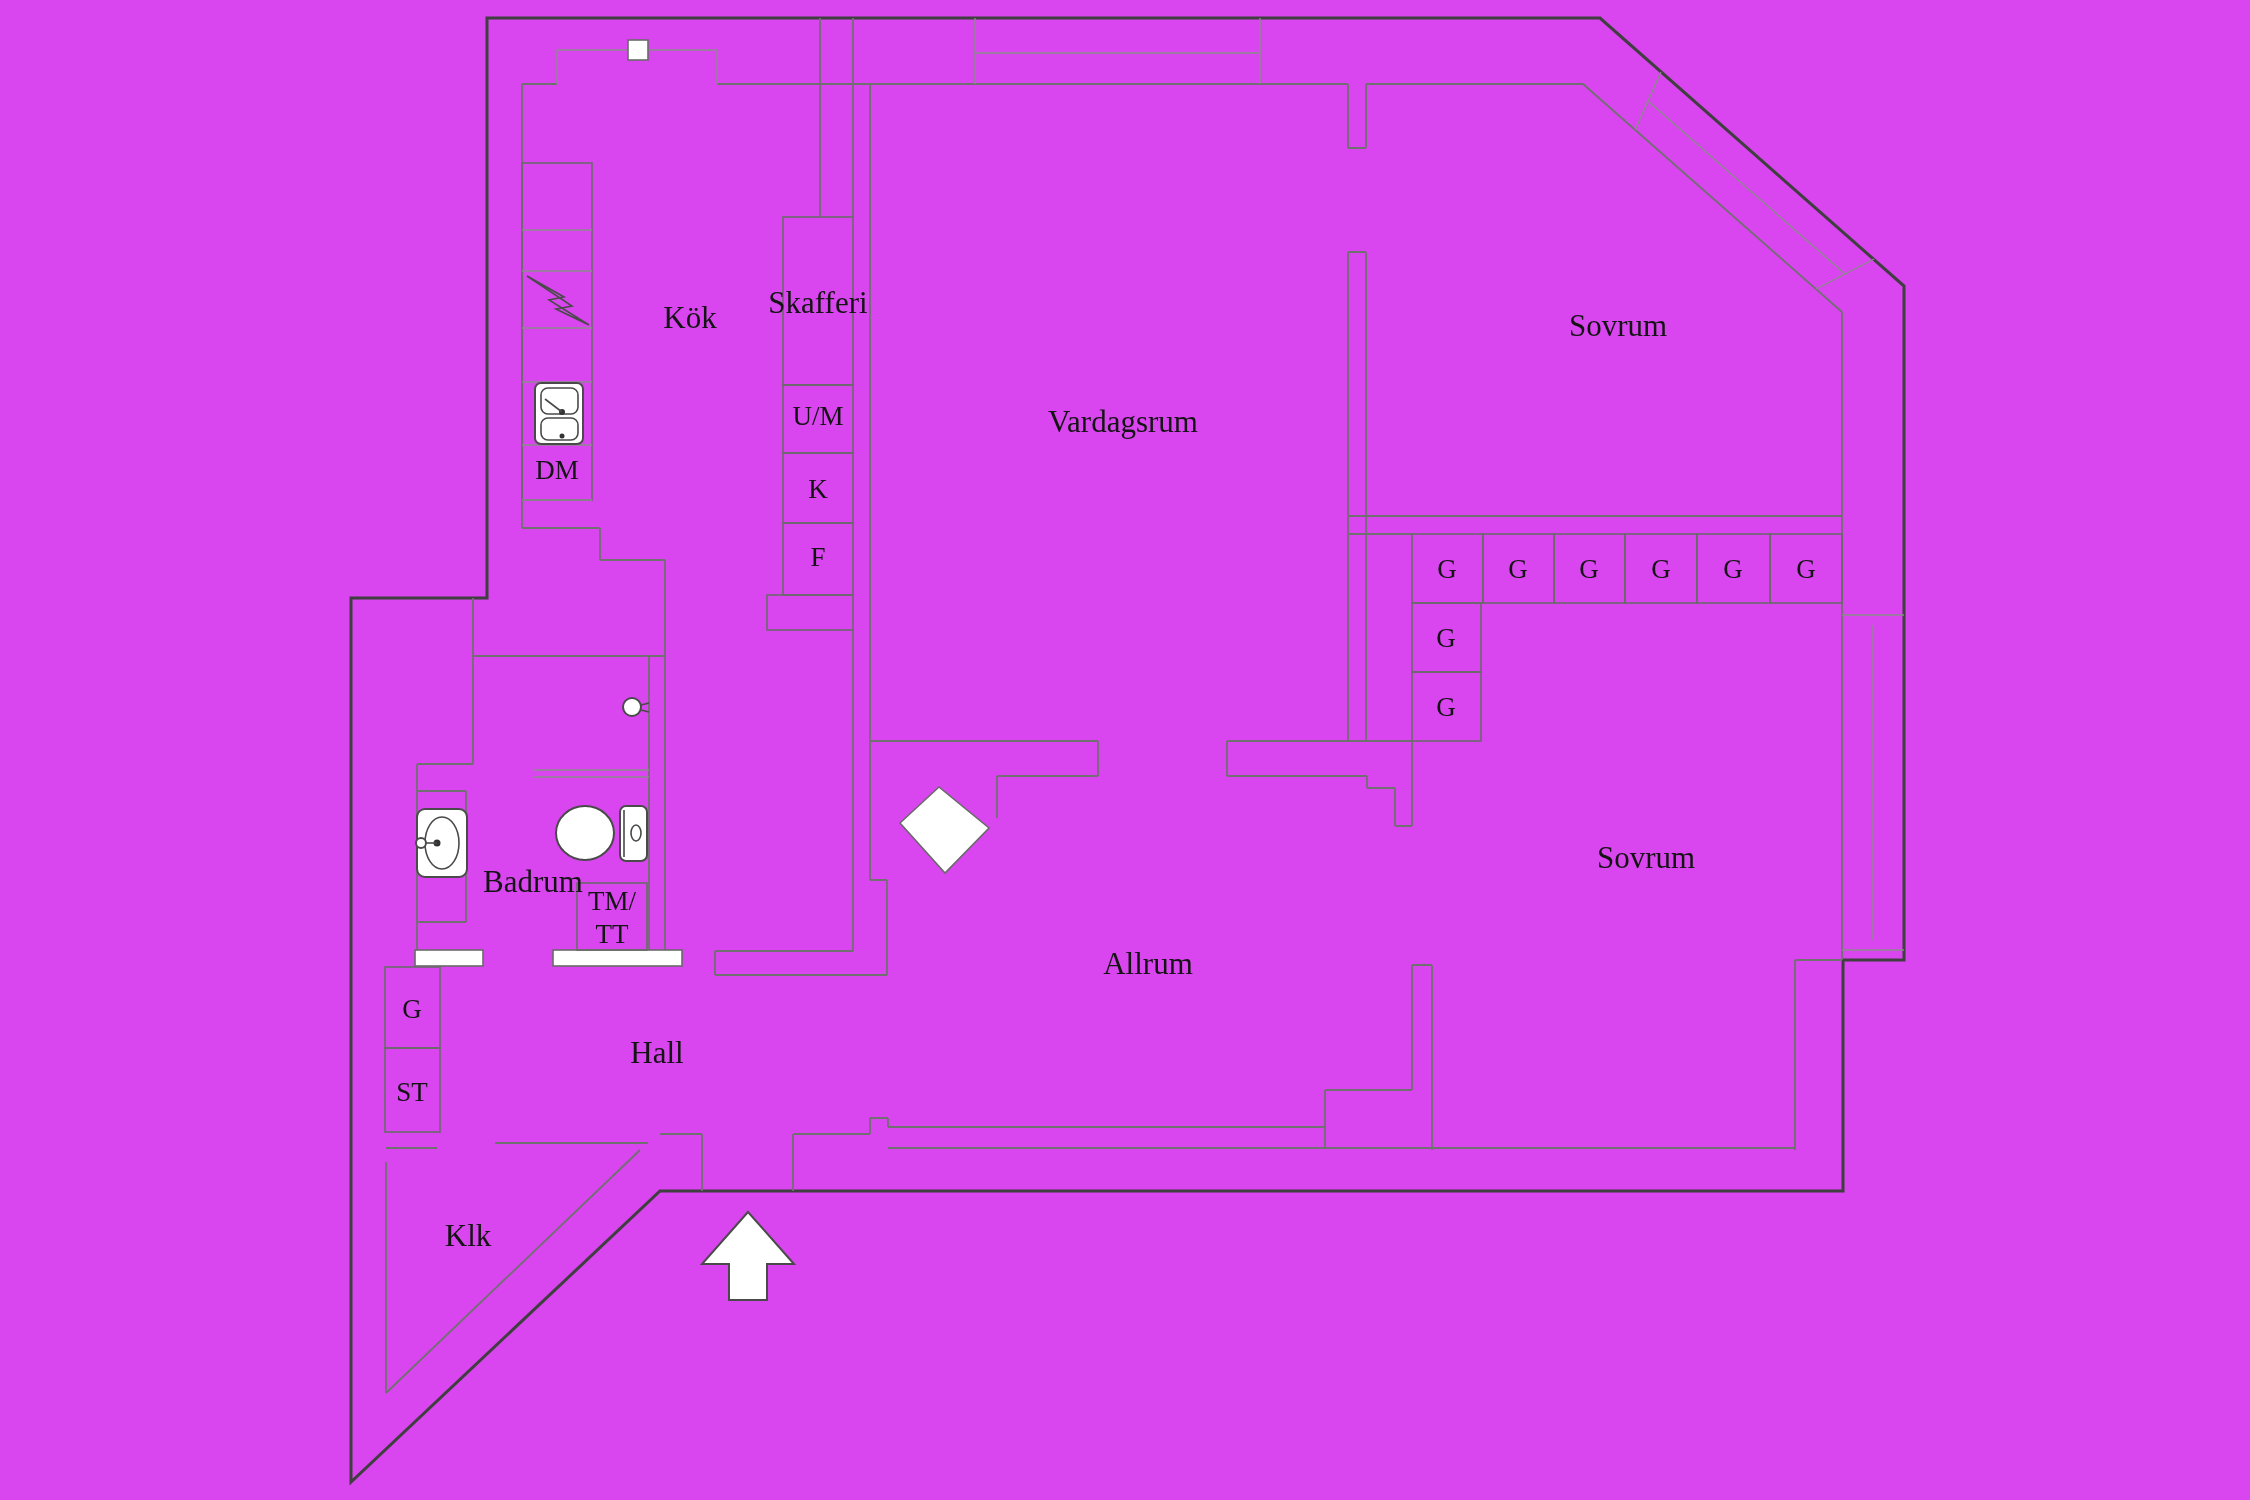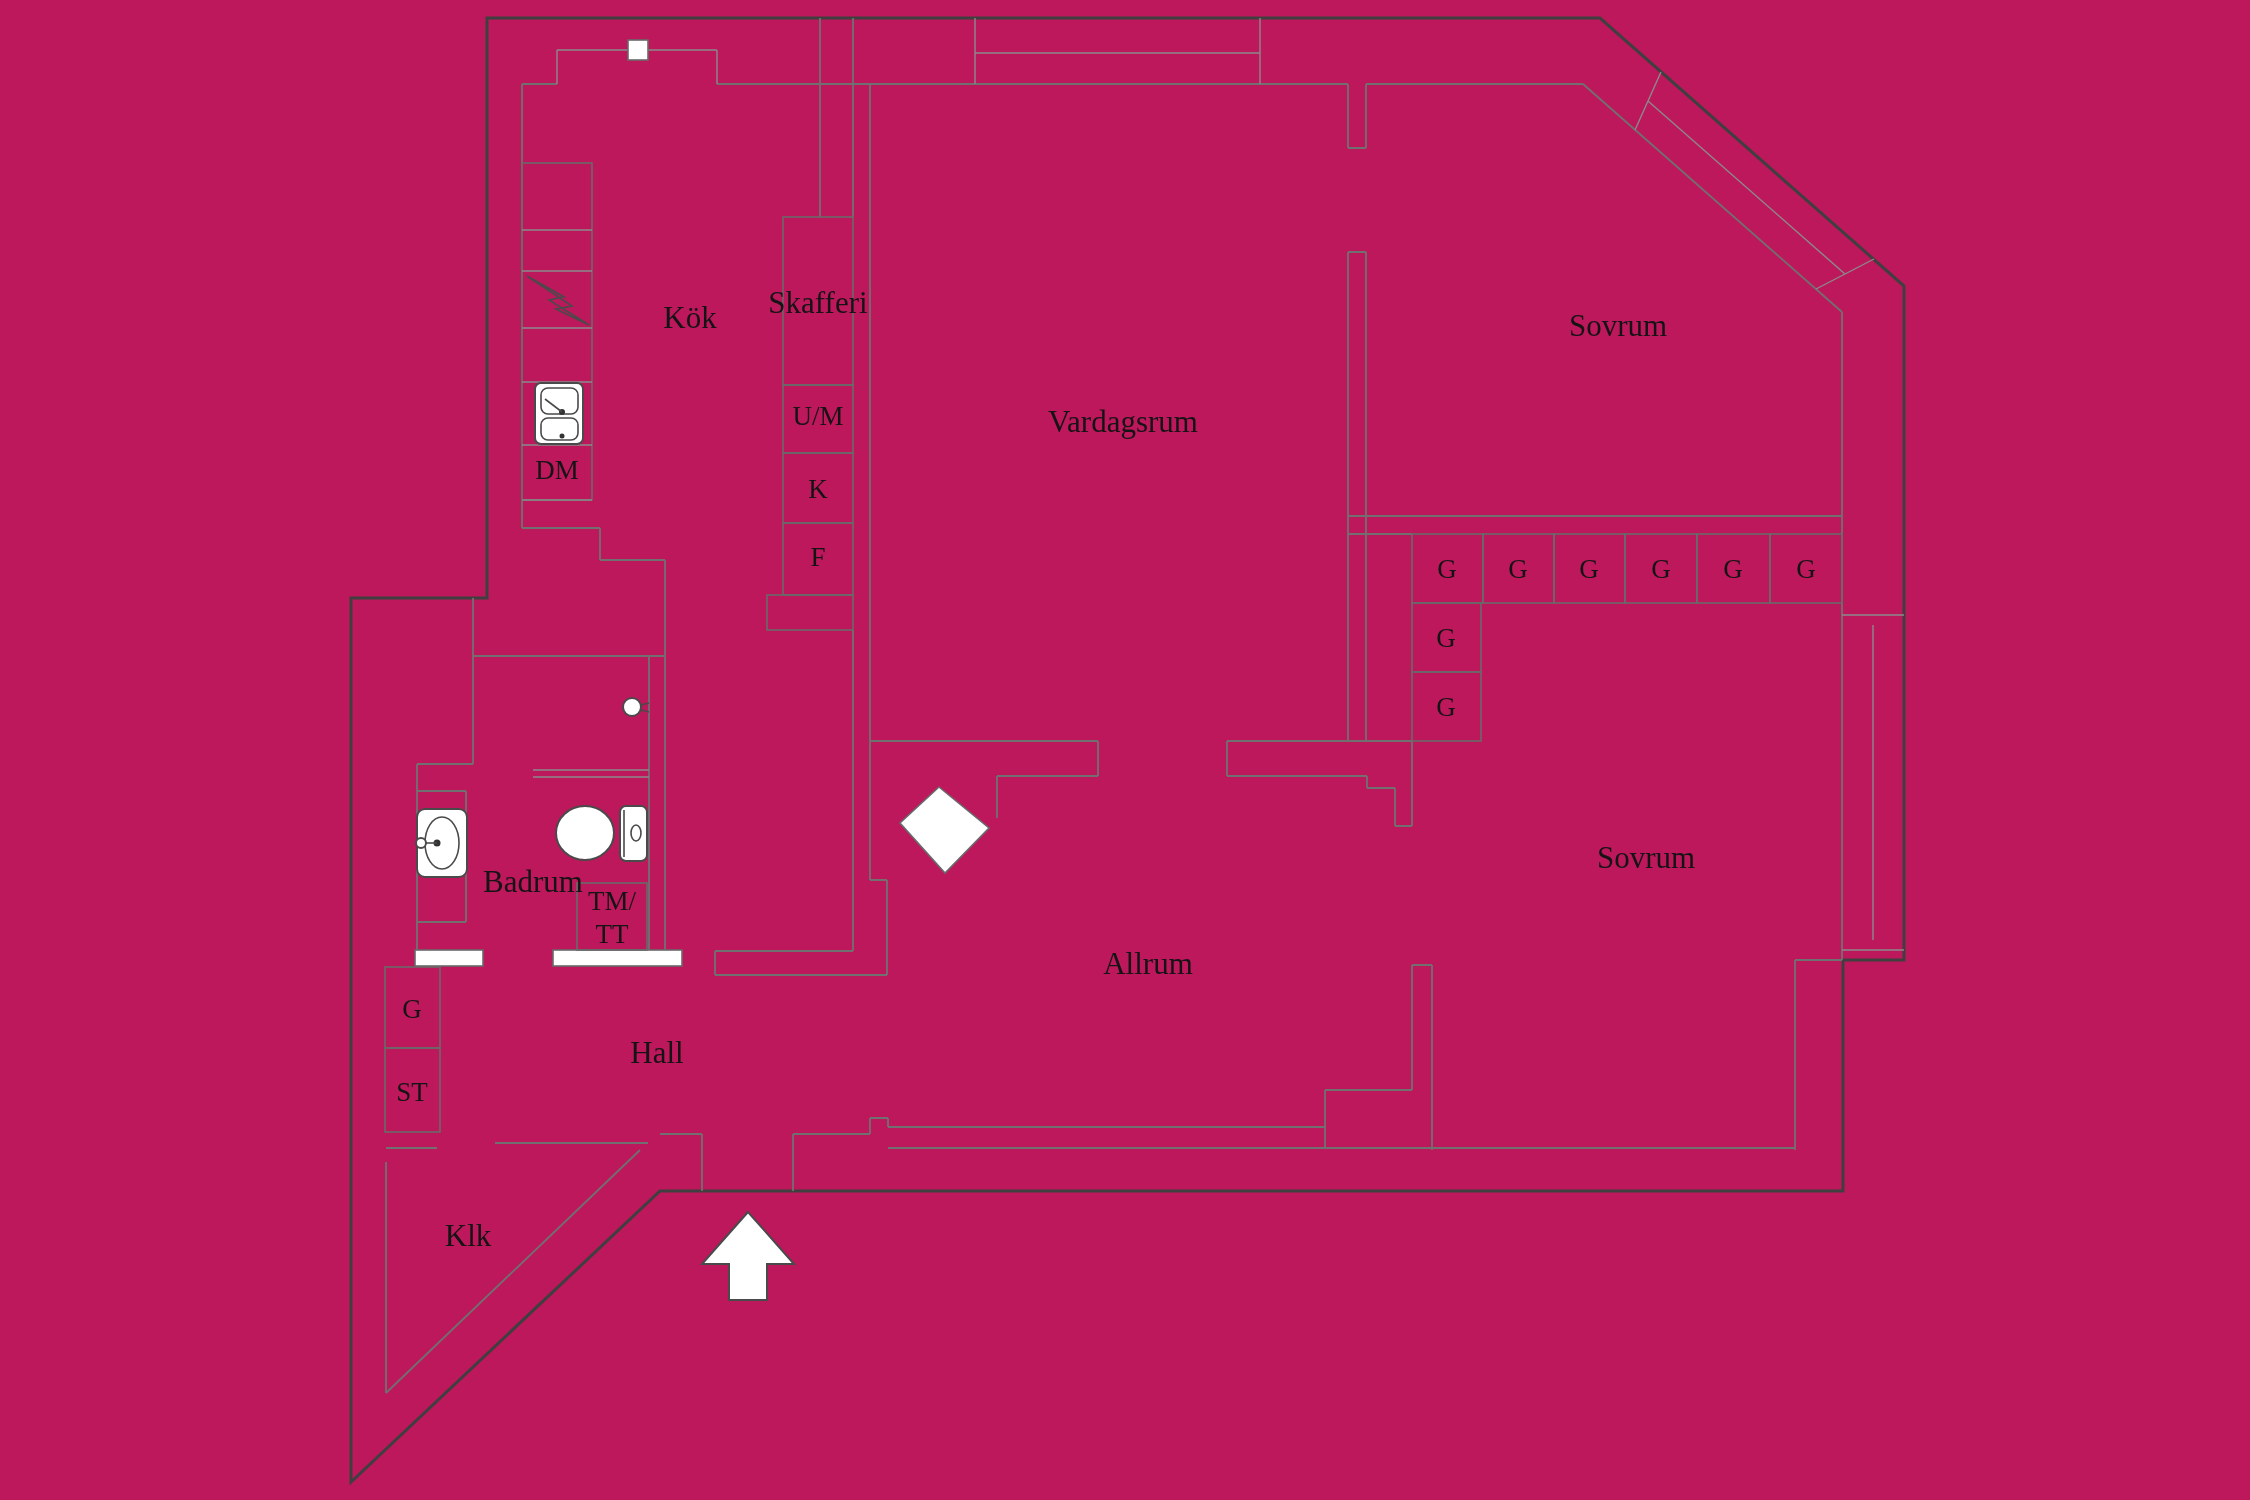--- a/index.html
+++ b/index.html
@@ -1,16 +1,16 @@
 <!DOCTYPE html>
 <html><head>
 <meta charset="utf-8">
 <style>
   html,body{margin:0;padding:0;background:#ffffff;width:100%;height:100%;}
-  .plan-wrap{width:100vw;height:100vh;display:flex;align-items:center;justify-content:center;background:#be185d;}
+  .plan-wrap{width:100vw;height:100vh;display:flex;align-items:center;justify-content:center;background:#d946ef;}
   svg{display:block;width:100%;height:100%;}
   .wall-outer{fill:none;stroke:#3f3f3f;stroke-width:3;stroke-linejoin:miter;}
   .wall{fill:none;stroke:#707070;stroke-width:1.8;}
   .wall-thin{fill:none;stroke:#8a8a8a;stroke-width:1.4;}
   .boxline{fill:#ffffff;stroke:#6a6a6a;stroke-width:1.6;}
   .boxline-open{fill:none;stroke:#6a6a6a;stroke-width:1.6;}
   .icon{fill:#ffffff;stroke:#4a4a4a;stroke-width:2;}
   .icon-thin{fill:none;stroke:#4a4a4a;stroke-width:1.6;}
   .icon-dot{fill:#333;stroke:none;}
   .room-label{font-family:"Liberation Serif","DejaVu Serif",serif;font-size:31px;fill:#141414;text-anchor:middle;}

